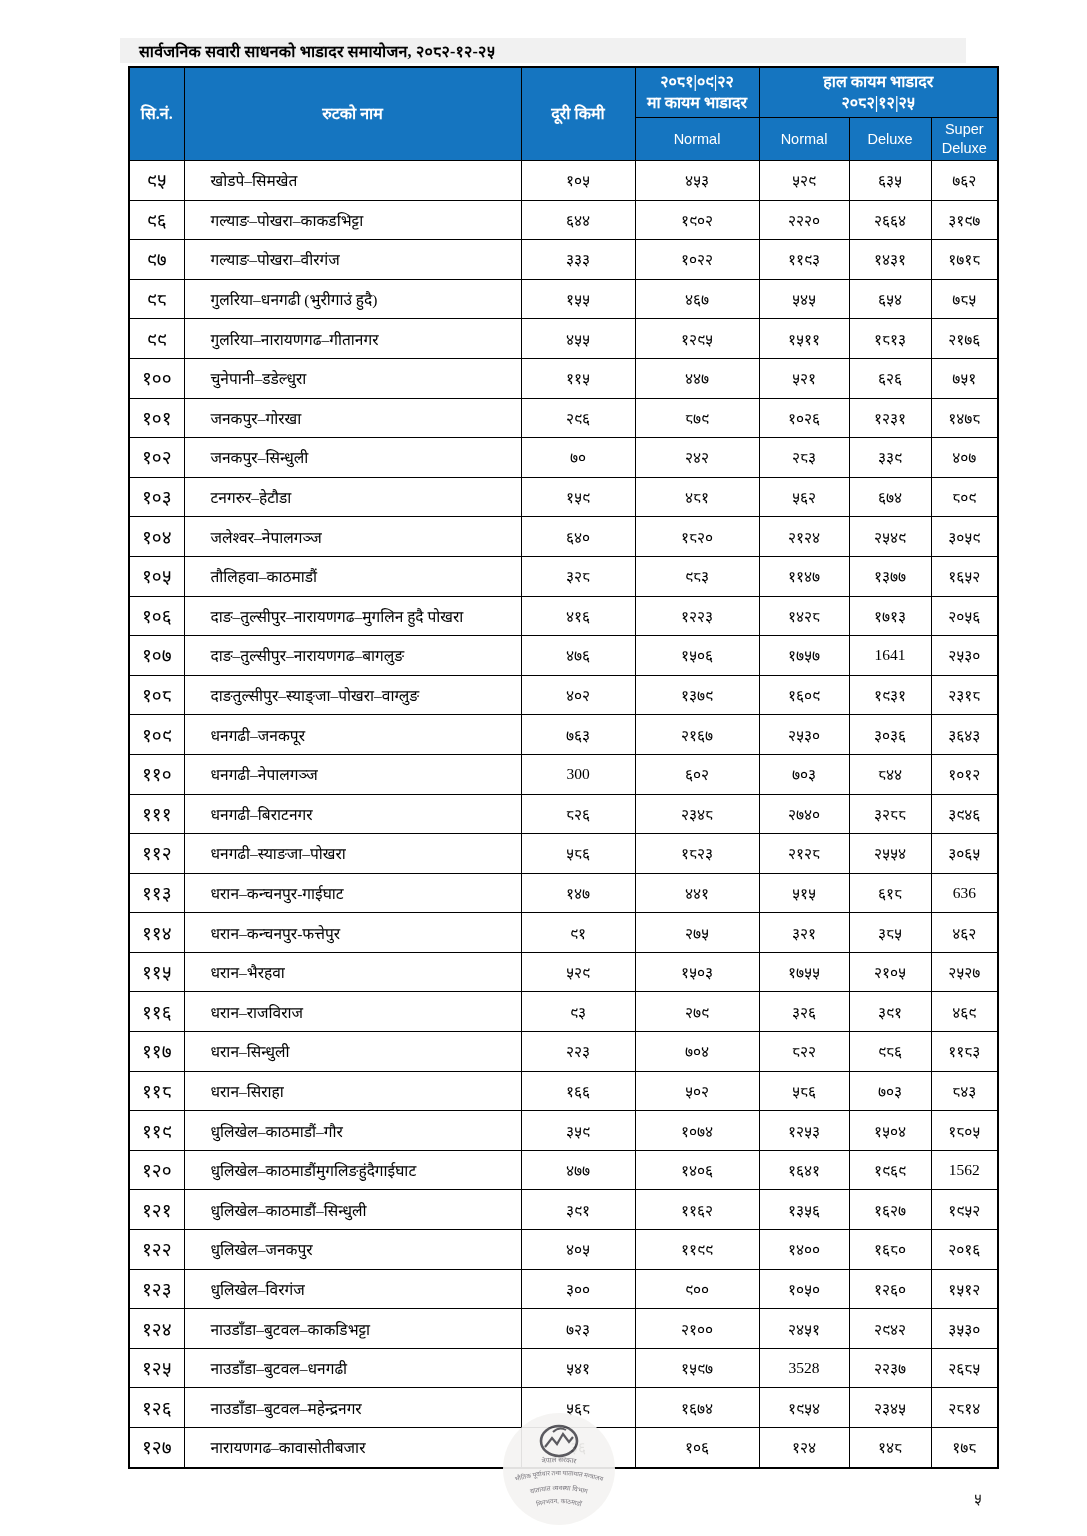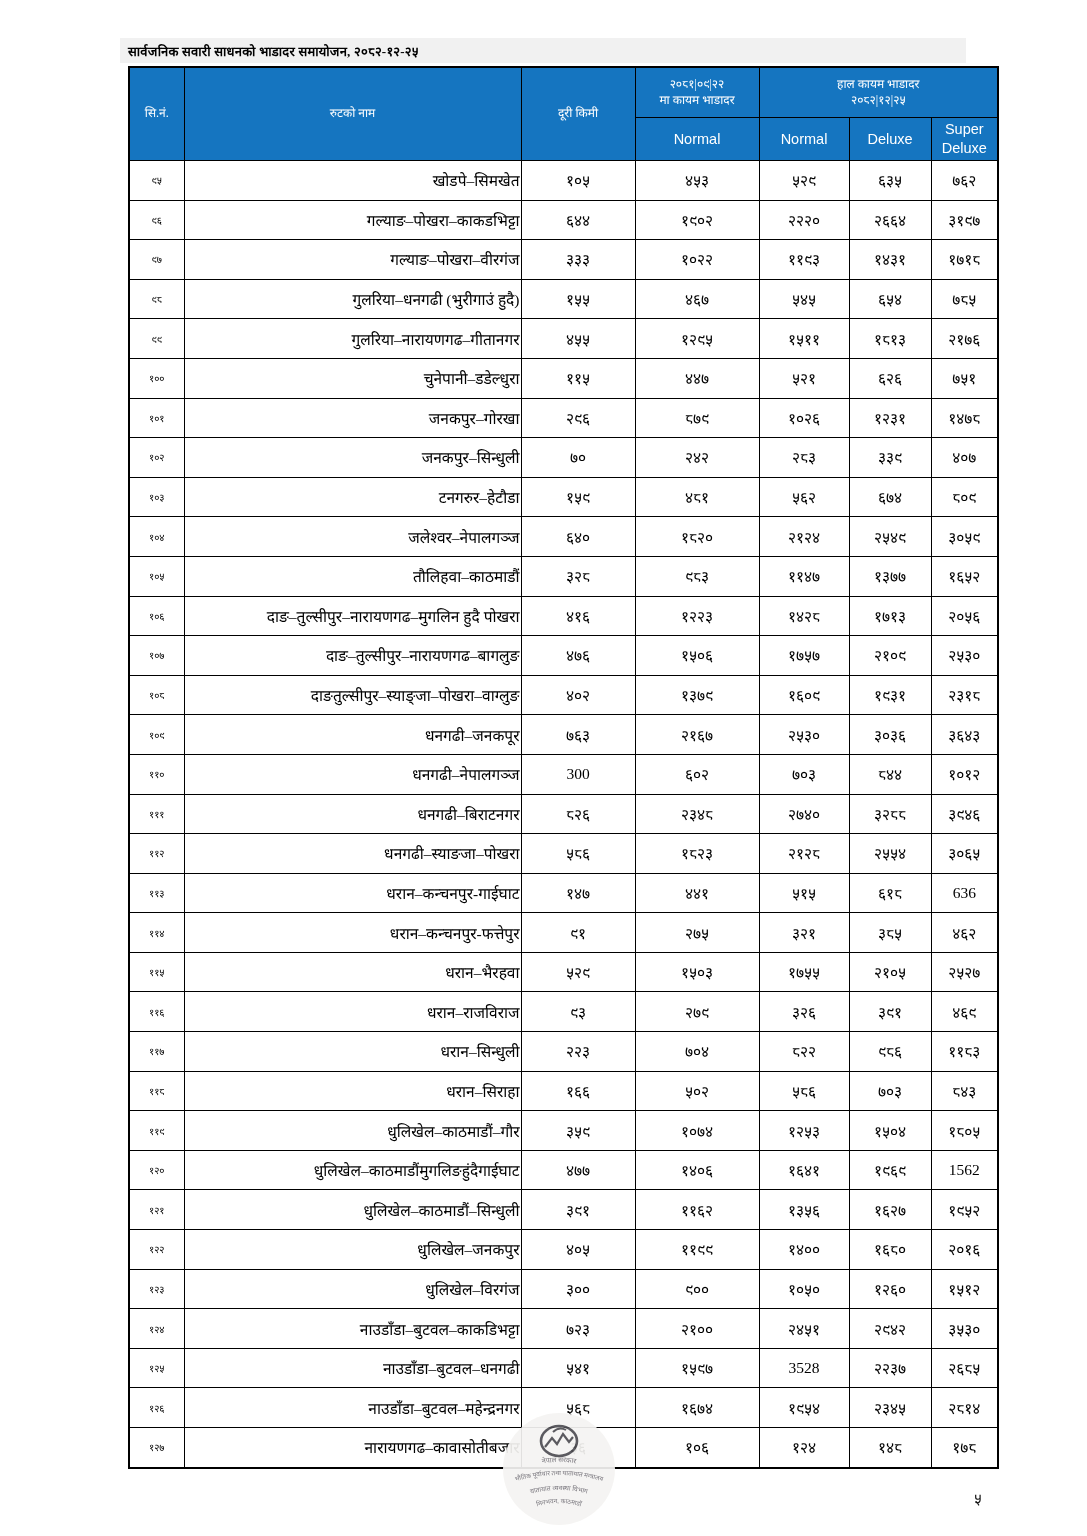--- a/index.html
+++ b/index.html
@@ -7,45 +7,45 @@
     width:1087px;height:1536px;position:relative;background:#ffffff;
     font-family:"Liberation Serif", serif;color:#000;
     -webkit-font-smoothing:antialiased;
   }
   .title-bar{
     position:absolute;left:120px;top:38px;width:846px;height:25px;
     background:var(--title-bg,#f1f1f1);
     display:flex;align-items:center;
   }
   .title-bar .title{
-    font-size:13px;font-weight:bold;padding-left:8px;letter-spacing:.2px;
+    font-size:16px;font-weight:bold;padding-left:19px;letter-spacing:.2px;
     white-space:nowrap;
   }
   table.fares{
     position:absolute;left:128px;top:66px;width:869px;
     border-collapse:collapse;table-layout:fixed;
     border:2px solid #000;
   }
   table.fares th, table.fares td{
     border:1px solid #000;overflow:hidden;
   }
   thead th{
     background:var(--header-blue,#1575C0);color:#fff;
-    font-weight:normal;text-align:center;vertical-align:middle;
-    font-size:12px;line-height:1.3;
+    font-weight:bold;text-align:center;vertical-align:middle;
+    font-size:16px;line-height:1.3;
   }
   thead tr.group-row th{height:47px;}
   thead tr.sub-row th{height:40px;font-family:"Liberation Sans", sans-serif;font-weight:normal;font-size:14.5px;}
   thead th .hline{display:block;}
   tbody td{
     height:36.6px;font-size:15.5px;text-align:center;vertical-align:middle;
     background:#fff;
   }
-  tbody td.c-name{text-align:right;padding-left:14px;}
-  tbody td.c-sn{font-size:10px;text-align:center;}
+  tbody td.c-name{text-align:left;padding-left:26px;}
+  tbody td.c-sn{font-size:19px;text-align:center;}
   .stamp{
     position:absolute;left:497px;top:1410px;width:124px;height:118px;
     opacity:.92;filter:blur(.3px);
   }
   .page-number{
     position:absolute;left:974px;top:1488px;font-size:15px;color:#111;
   }
 </style>
 </head>
 <body>
@@ -193,21 +193,21 @@
     <td class="c-num">१४२८</td>
     <td class="c-num">१७१३</td>
     <td class="c-num">२०५६</td>
   </tr>
       <tr>
     <td class="c-sn">१०७</td>
     <td class="c-name">दाङ–तुल्सीपुर–नारायणगढ–बागलुङ</td>
     <td class="c-num">४७६</td>
     <td class="c-num">१५०६</td>
     <td class="c-num">१७५७</td>
-    <td class="c-num">२१०९</td>
+    <td class="c-num">1641</td>
     <td class="c-num">२५३०</td>
   </tr>
       <tr>
     <td class="c-sn">१०८</td>
     <td class="c-name">दाङतुल्सीपुर–स्याङ्जा–पोखरा–वाग्लुङ</td>
     <td class="c-num">४०२</td>
     <td class="c-num">१३७९</td>
     <td class="c-num">१६०९</td>
     <td class="c-num">१९३१</td>
     <td class="c-num">२३१८</td>

